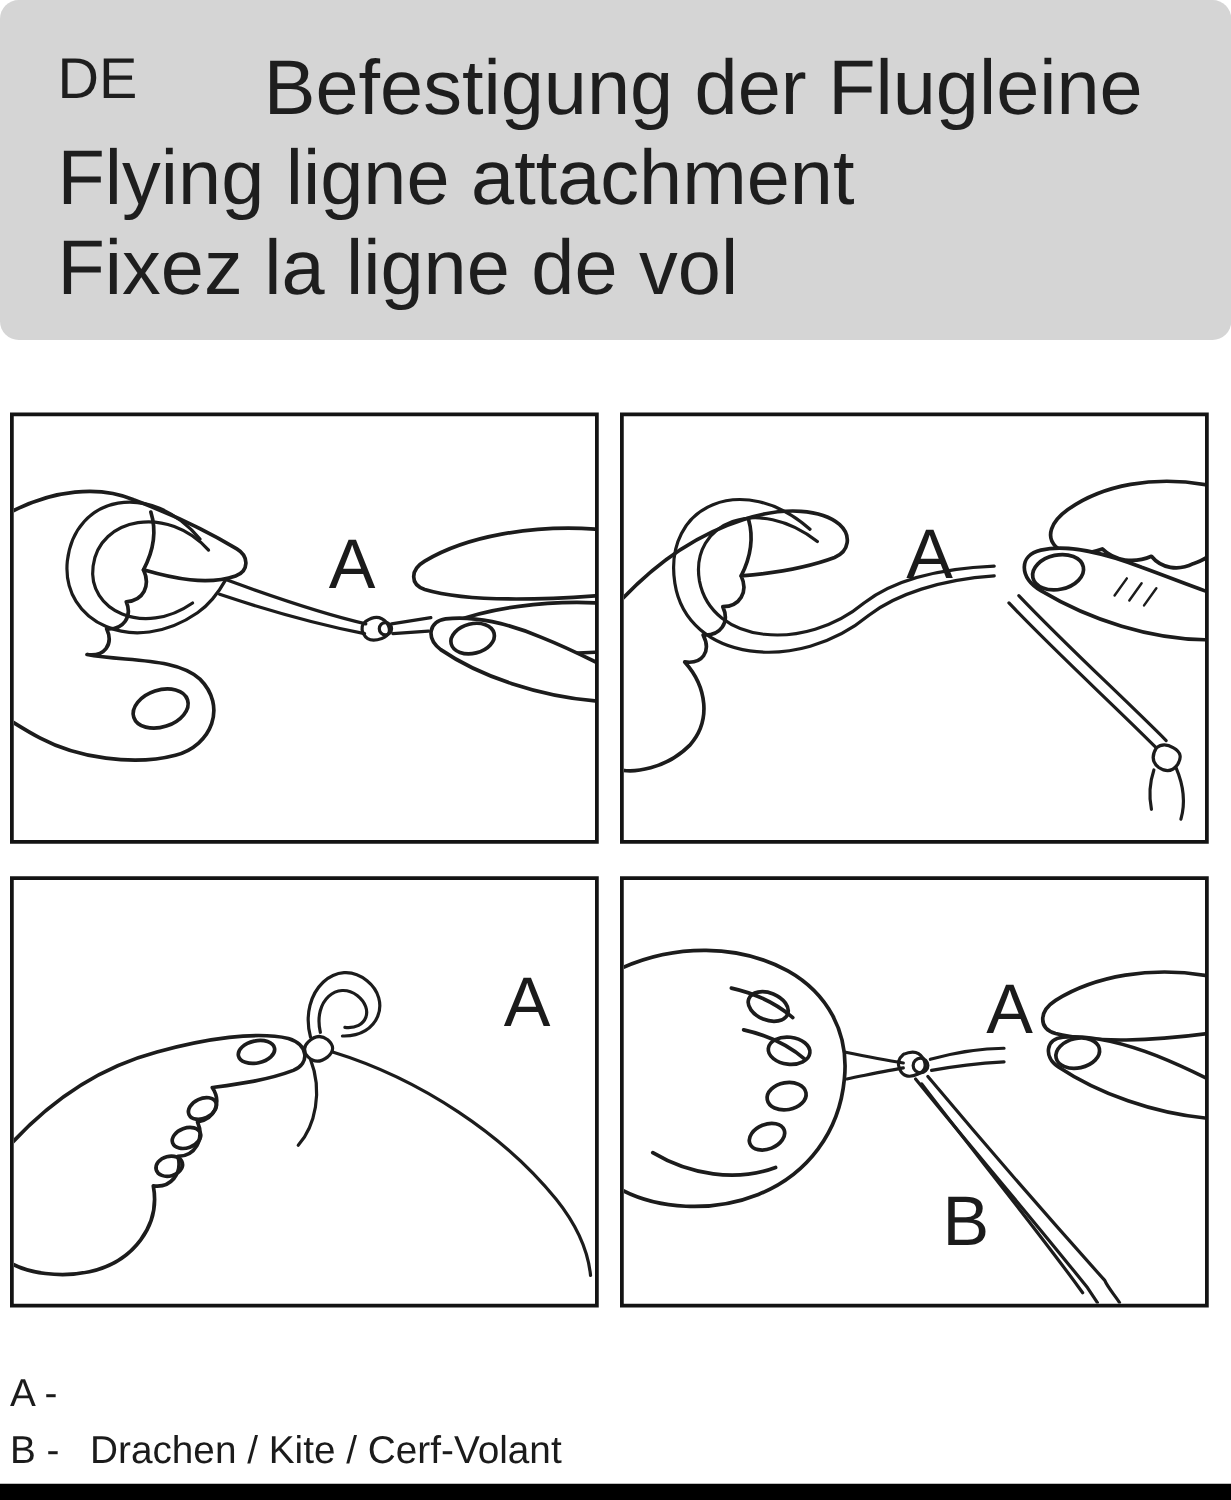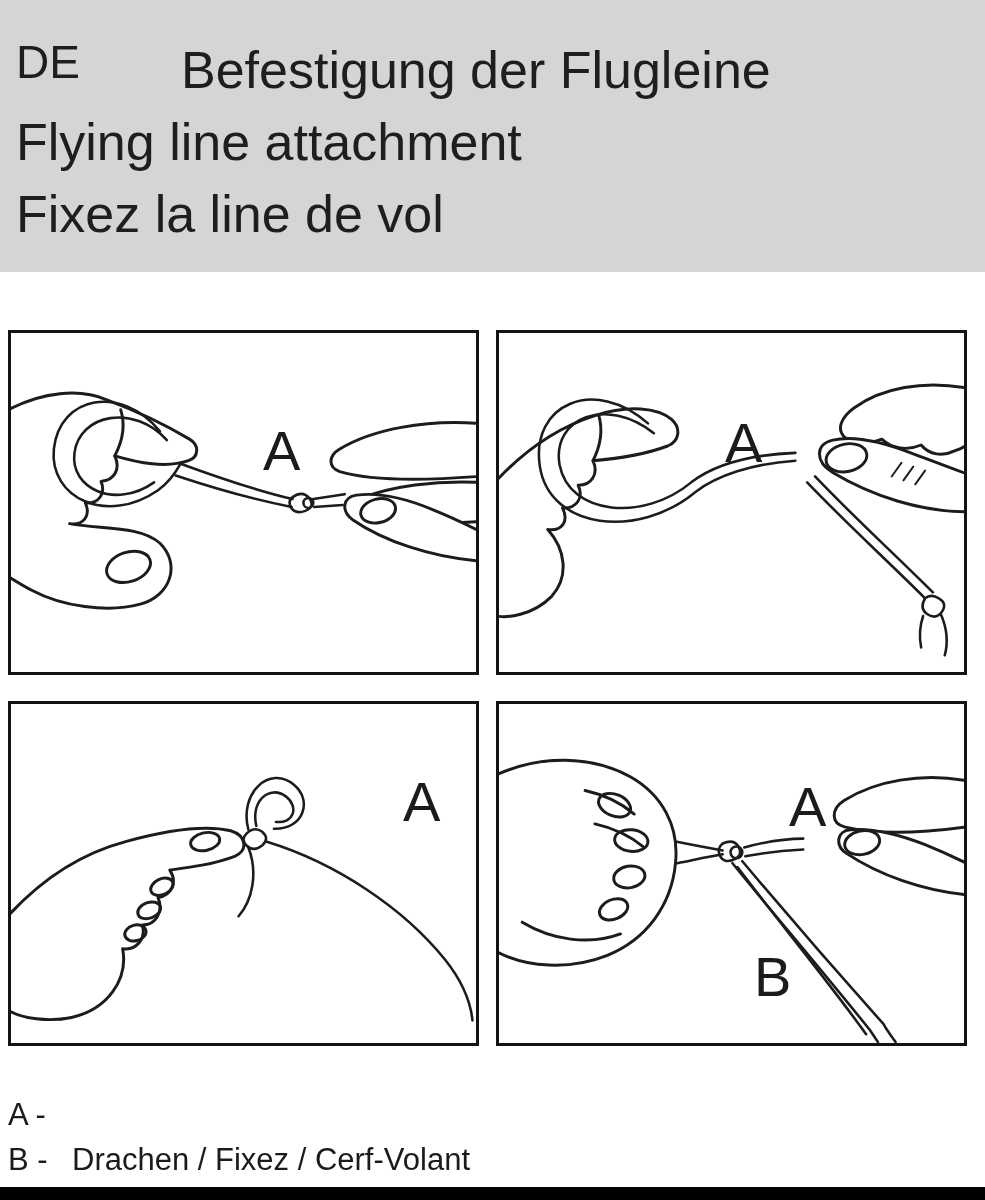--- a/index.html
+++ b/index.html
@@ -7,25 +7,26 @@
   body {
     width: 985px; height: 1200px;
     position: relative;
     font-family: "Liberation Sans", sans-serif;
     color: #1b1b1b;
     overflow: hidden;
   }
   .header {
     width: 100%; height: 272px;
     background: #d5d5d5;
-    padding: 26px 0 0 16px;
+    padding: 26px 0 0 46px;
+    border-radius: 15px;
   }
   .header-row { display: flex; align-items: center; height: 72px; }
   .lang-code { width: 165px; font-size: 46px; color: #1e1e1e; }
-  .header-title { font-size: 52px; color: #1e1e1e; white-space: nowrap; margin-top: 16px; }
+  .header-title { font-size: 62px; color: #1e1e1e; white-space: nowrap; margin-top: 16px; }
 
   .panels {
     margin-top: 58px;
     padding: 0 18px 0 8px;
     display: grid;
     grid-template-columns: 1fr 1fr;
     column-gap: 17px;
     row-gap: 26px;
   }
   .panel {
@@ -65,24 +66,24 @@
 <body>
 
 <div class="page">
 
   <header class="header">
     <div class="header-row">
       <span class="lang-code">DE</span>
       <span class="header-title">Befestigung der Flugleine</span>
     </div>
     <div class="header-row">
-      <span class="header-title">Flying line attachment</span>
+      <span class="header-title">Flying ligne attachment</span>
     </div>
     <div class="header-row">
-      <span class="header-title">Fixez la line de vol</span>
+      <span class="header-title">Fixez la ligne de vol</span>
     </div>
   </header>
 
   <main class="panels">
 
     <figure class="panel">
       <svg viewBox="0 0 470 345">
         <g class="ink">
 
           <path class="hand" d="M-4,78 C30,60 68,56 96,68 C128,80 160,96 180,108 C190,114 190,126 179,130 C156,138 128,132 104,125 C110,138 104,150 90,151 C95,163 88,174 74,173 C80,186 72,196 58,194 C90,200 130,196 150,214 C172,236 160,268 130,276 C96,285 50,278 20,262 C12,258 4,253 -4,248 Z"></path>
@@ -187,19 +188,19 @@
     </figure>
 
   </main>
 
   <section class="legend">
     <div class="legend-line">
       <span class="legend-key">A -</span>
     </div>
     <div class="legend-line">
       <span class="legend-key">B -</span>
-      <span class="legend-text">Drachen / Fixez / Cerf-Volant</span>
+      <span class="legend-text">Drachen / Kite / Cerf-Volant</span>
     </div>
   </section>
 
   <div class="footer-bar"></div>
 
 </div>
 
 </body></html>

